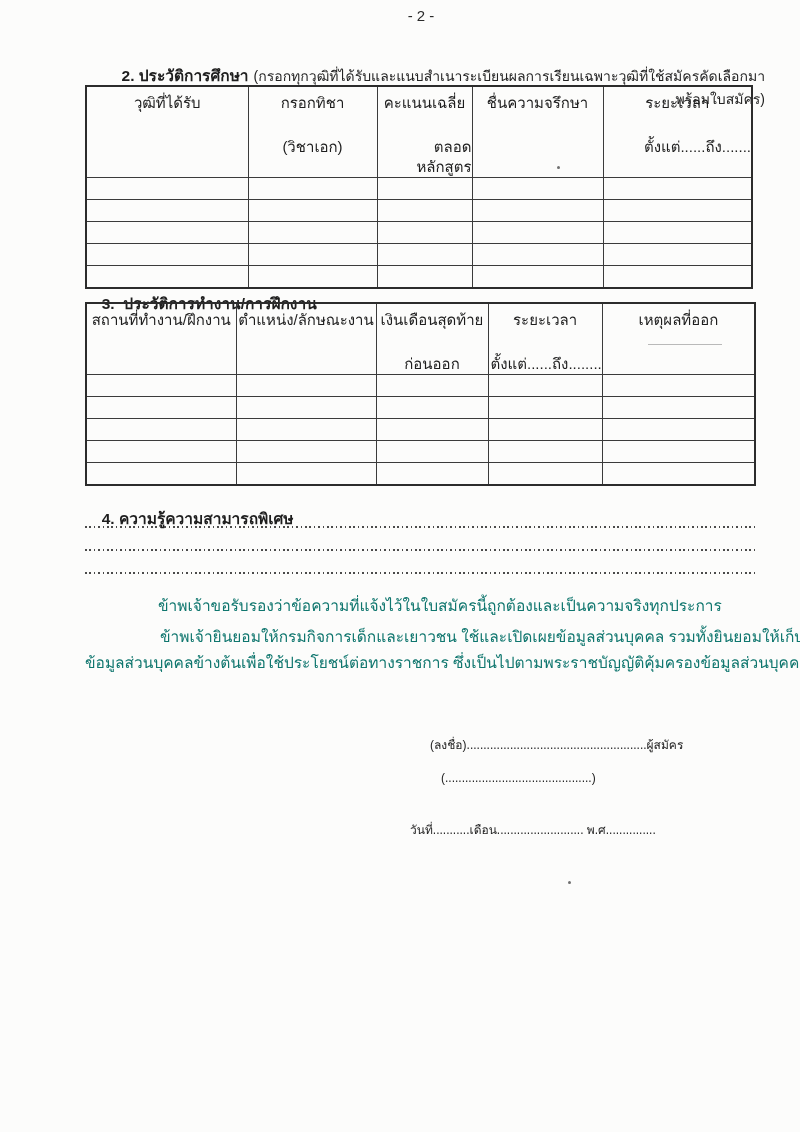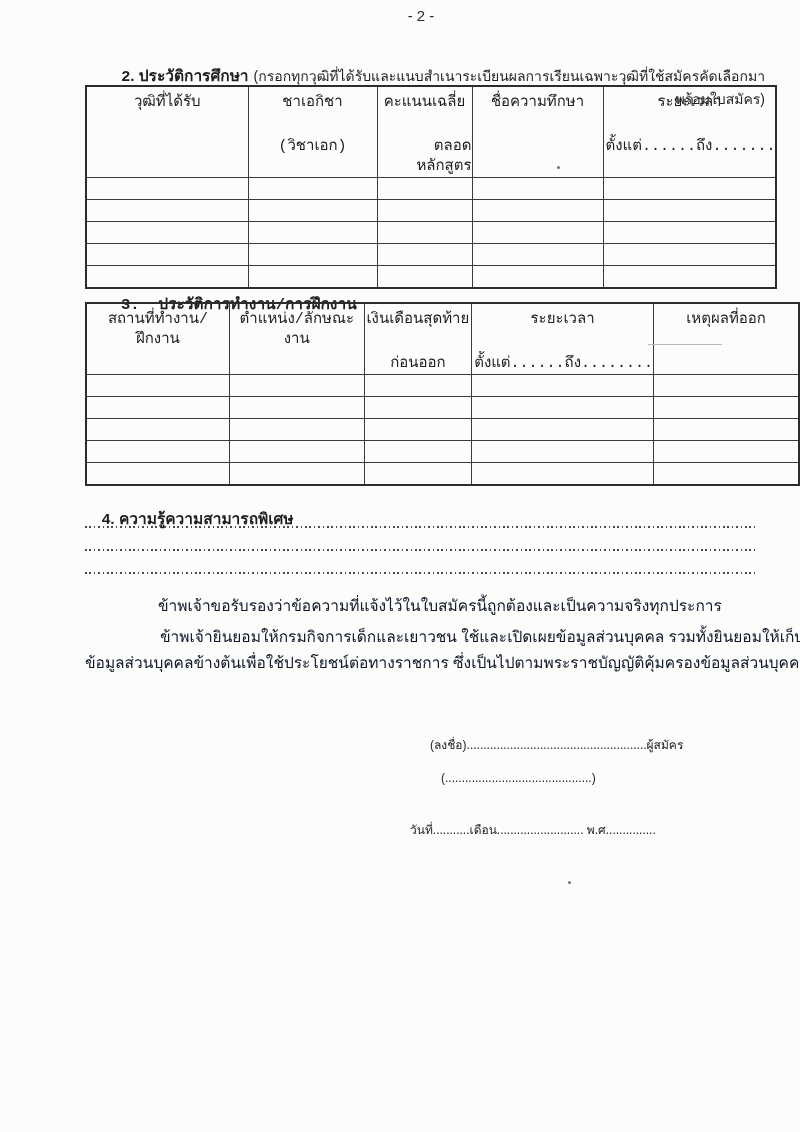--- a/index.html
+++ b/index.html
@@ -21,37 +21,36 @@
   table.doc-table {
     position:absolute;
     border-collapse:collapse;
     table-layout:fixed;
     background:transparent;
   }
   table.doc-table th, table.doc-table td {
     border:1px solid #3b3b3b;
     padding:0;
     font-weight:normal;
-    font-family:Liberation Mono, monospace;
   }
   table.doc-table { border:2px solid #2c2c2c; }
   table.doc-table thead th { vertical-align:top; text-align:center; font-size:15px; padding-top:6px; }
   .t1 thead th { height:58px; }
   .t2 thead th { height:50px; }
   .hl1 { line-height:20px; }
   .hl2 { line-height:20px; margin-top:24px; }
   .hl2-left { text-align:right; padding-left:2px; }
   td.cell { height:21px; }
 
   .dotline {
     left:85px; width:672px; height:2px;
     background:repeating-linear-gradient(90deg,#4a4a4a 0 1.6px,transparent 1.6px 4.4px);
   }
 
-  .body-text { font-size:15.5px; color:#0f172a; white-space:pre; }
+  .body-text { font-size:15.5px; color:#0f766e; white-space:pre; }
   .sig-text  { font-size:12px;  color:#222; white-space:pre;margin-top:16px; }
 
   .speck { position:absolute; width:3px; height:3px; border-radius:50%; background:#6f6f6f; }
   .faint-underline { position:absolute; height:1px; background:#b9b9b9; }
 </style>
 </head>
 <body>
 
 <div>
 
@@ -68,29 +67,29 @@
         <col style="width:95px">
         <col style="width:131px">
         <col style="width:149px">
     </colgroup>
     <thead>
       <tr>
         <th>
           <div class="hl1">วุฒิที่ได้รับ</div>
         </th>
         <th>
-          <div class="hl1">ชาเอกิชา</div>
+          <div class="hl1">กรอกทิชา</div>
           <div class="hl2">(วิชาเอก)</div>
         </th>
         <th>
           <div class="hl1">คะแนนเฉลี่ย</div>
           <div class="hl2 hl2-left">ตลอดหลักสูตร</div>
         </th>
         <th>
-          <div class="hl1">ชื่อความทึกษา</div>
+          <div class="hl1">ชื่นความจรึกษา</div>
         </th>
         <th>
           <div class="hl1">ระยะเวลา</div>
           <div class="hl2 hl2-left">ตั้งแต่......ถึง.......</div>
         </th>
       </tr>
     </thead>
     <tbody>
       <tr>
           <td class="cell"></td>
@@ -123,21 +122,21 @@
       <tr>
           <td class="cell"></td>
           <td class="cell"></td>
           <td class="cell"></td>
           <td class="cell"></td>
           <td class="cell"></td>
         </tr>
     </tbody>
   </table>
 
-  <div class="abs sec-head" style="top:274px;font-family:Liberation Mono, monospace;">
+  <div class="abs sec-head" style="top:274px;">
     <span class="sec-title">3.  ประวัติการทำงาน/การฝึกงาน</span>
   </div>
 
   <table class="doc-table t2" style="left:85px; top:302px;border-radius:13px;">
     <colgroup>
       <col style="width:150px">
         <col style="width:140px">
         <col style="width:112px">
         <col style="width:111px">
         <col style="width:153px">

